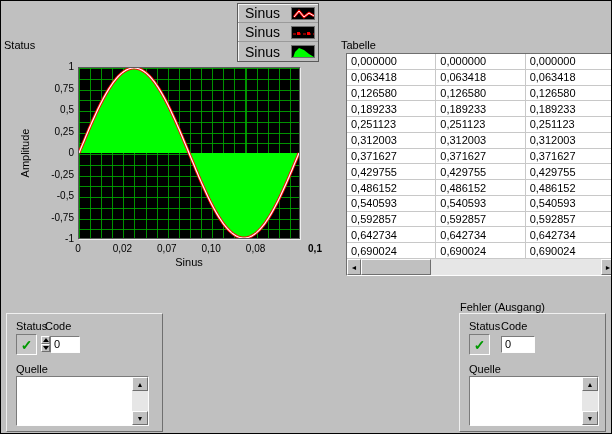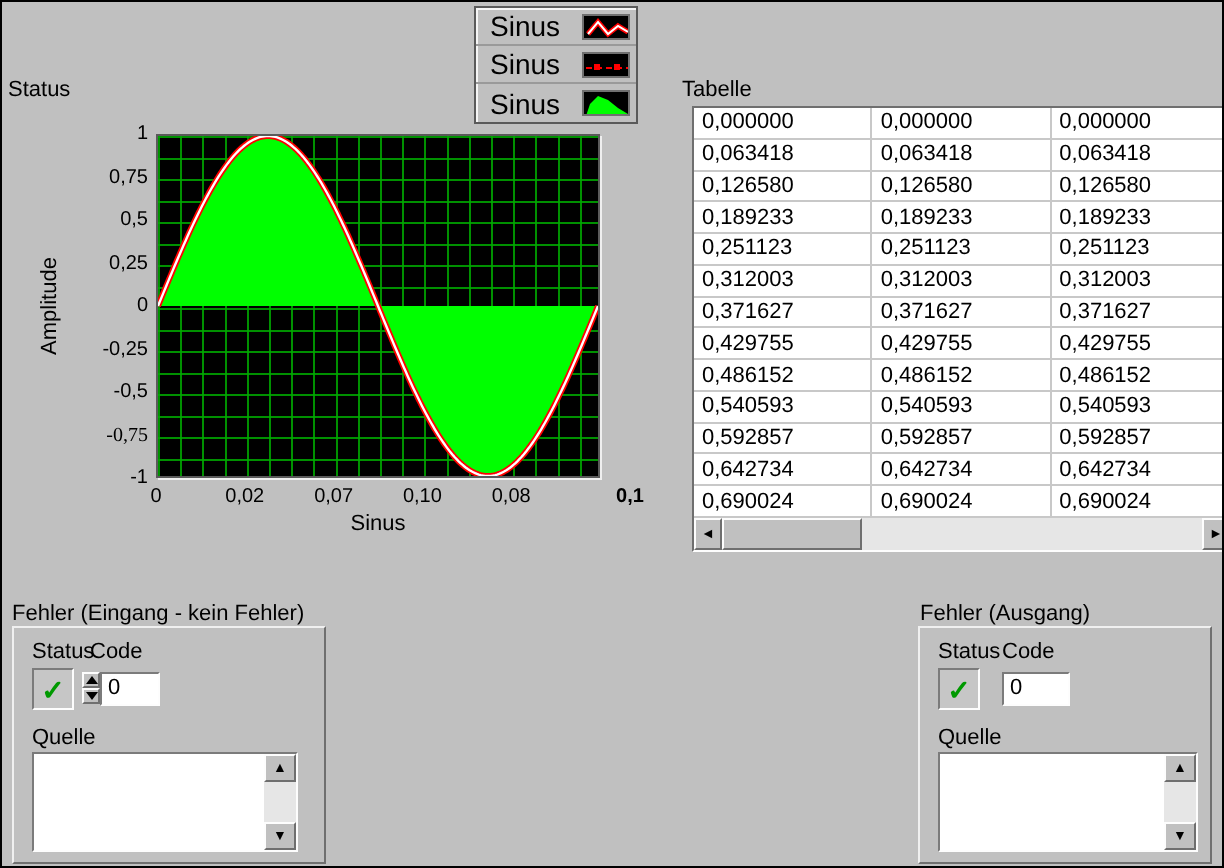--- a/index.html
+++ b/index.html
@@ -104,21 +104,21 @@
   <div id="graph">
     <div id="ylabel">Amplitude</div>
     <div id="yticks">
         <span style="top: 0px;">1</span>
         <span style="top: 21.5px;">0,75</span>
         <span style="top: 43px;">0,5</span>
         <span style="top: 64.5px;">0,25</span>
         <span style="top: 86px;">0</span>
         <span style="top: 107.5px;">-0,25</span>
         <span style="top: 129px;">-0,5</span>
-        <span style="top: 150.5px; font-family: Liberation Serif, serif;">-0,75</span>
+        <span style="top: 150.5px;">-0,75</span>
         <span style="top: 172px;">-1</span>
       </div>
     <div id="plot">
       <svg viewBox="0 0 222 172" preserveAspectRatio="none">
         <polygon id="sine-fill" points="0,86.00 0.00,86.00 0.92,83.75 1.85,81.50 2.78,79.25 3.70,77.01 4.63,74.77 5.55,72.55 6.48,70.33 7.40,68.12 8.32,65.92 9.25,63.74 10.17,61.57 11.10,59.42 12.03,57.29 12.95,55.18 13.88,53.09 14.80,51.02 15.72,48.98 16.65,46.96 17.57,44.96 18.50,43.00 19.42,41.07 20.35,39.16 21.28,37.29 22.20,35.45 23.13,33.65 24.05,31.88 24.98,30.15 25.90,28.45 26.82,26.80 27.75,25.19 28.68,23.62 29.60,22.09 30.53,20.61 31.45,19.17 32.38,17.77 33.30,16.42 34.23,15.13 35.15,13.87 36.08,12.67 37.00,11.52 37.93,10.42 38.85,9.37 39.77,8.38 40.70,7.44 41.63,6.55 42.55,5.71 43.48,4.93 44.40,4.21 45.32,3.54 46.25,2.93 47.17,2.38 48.10,1.88 49.02,1.44 49.95,1.06 50.88,0.74 51.80,0.47 52.72,0.27 53.65,0.12 54.57,0.03 55.50,0.00 56.42,0.03 57.35,0.12 58.28,0.27 59.20,0.47 60.12,0.74 61.05,1.06 61.98,1.44 62.90,1.88 63.82,2.38 64.75,2.93 65.67,3.54 66.60,4.21 67.52,4.93 68.45,5.71 69.38,6.55 70.30,7.44 71.23,8.38 72.15,9.37 73.08,10.42 74.00,11.52 74.93,12.67 75.85,13.87 76.77,15.13 77.70,16.42 78.63,17.77 79.55,19.17 80.47,20.61 81.40,22.09 82.33,23.62 83.25,25.19 84.17,26.80 85.10,28.45 86.03,30.15 86.95,31.88 87.88,33.65 88.80,35.45 89.73,37.29 90.65,39.16 91.57,41.07 92.50,43.00 93.42,44.96 94.35,46.96 95.27,48.98 96.20,51.02 97.13,53.09 98.05,55.18 98.98,57.29 99.90,59.42 100.83,61.57 101.75,63.74 102.68,65.92 103.60,68.12 104.52,70.33 105.45,72.55 106.38,74.77 107.30,77.01 108.22,79.25 109.15,81.50 110.08,83.75 111.00,86.00 111.92,88.25 112.85,90.50 113.77,92.75 114.70,94.99 115.63,97.23 116.55,99.45 117.48,101.67 118.40,103.88 119.32,106.08 120.25,108.26 121.17,110.43 122.10,112.58 123.03,114.71 123.95,116.82 124.88,118.91 125.80,120.98 126.72,123.02 127.65,125.04 128.58,127.04 129.50,129.00 130.43,130.93 131.35,132.84 132.28,134.71 133.20,136.55 134.13,138.35 135.05,140.12 135.98,141.85 136.90,143.55 137.83,145.20 138.75,146.81 139.67,148.38 140.60,149.91 141.52,151.39 142.45,152.83 143.38,154.23 144.30,155.58 145.22,156.87 146.15,158.13 147.07,159.33 148.00,160.48 148.92,161.58 149.85,162.63 150.78,163.62 151.70,164.56 152.63,165.45 153.55,166.29 154.47,167.07 155.40,167.79 156.33,168.46 157.25,169.07 158.18,169.62 159.10,170.12 160.03,170.56 160.95,170.94 161.88,171.26 162.80,171.53 163.73,171.73 164.65,171.88 165.58,171.97 166.50,172.00 167.42,171.97 168.35,171.88 169.27,171.73 170.20,171.53 171.13,171.26 172.05,170.94 172.97,170.56 173.90,170.12 174.82,169.62 175.75,169.07 176.67,168.46 177.60,167.79 178.53,167.07 179.45,166.29 180.38,165.45 181.30,164.56 182.22,163.62 183.15,162.63 184.08,161.58 185.00,160.48 185.93,159.33 186.85,158.13 187.78,156.87 188.70,155.58 189.63,154.23 190.55,152.83 191.48,151.39 192.40,149.91 193.33,148.38 194.25,146.81 195.17,145.20 196.10,143.55 197.02,141.85 197.95,140.12 198.88,138.35 199.80,136.55 200.72,134.71 201.65,132.84 202.57,130.93 203.50,129.00 204.42,127.04 205.35,125.04 206.28,123.02 207.20,120.98 208.13,118.91 209.05,116.82 209.97,114.71 210.90,112.58 211.83,110.43 212.75,108.26 213.68,106.08 214.60,103.88 215.53,101.67 216.45,99.45 217.38,97.23 218.30,94.99 219.23,92.75 220.15,90.50 221.08,88.25 222.00,86.00 222,86.00" fill="#00ff00"></polygon>
         <polyline id="sine-edge" fill="none" stroke-width="3" points="0.00,86.00 0.92,83.75 1.85,81.50 2.78,79.25 3.70,77.01 4.63,74.77 5.55,72.55 6.48,70.33 7.40,68.12 8.32,65.92 9.25,63.74 10.17,61.57 11.10,59.42 12.03,57.29 12.95,55.18 13.88,53.09 14.80,51.02 15.72,48.98 16.65,46.96 17.57,44.96 18.50,43.00 19.42,41.07 20.35,39.16 21.28,37.29 22.20,35.45 23.13,33.65 24.05,31.88 24.98,30.15 25.90,28.45 26.82,26.80 27.75,25.19 28.68,23.62 29.60,22.09 30.53,20.61 31.45,19.17 32.38,17.77 33.30,16.42 34.23,15.13 35.15,13.87 36.08,12.67 37.00,11.52 37.93,10.42 38.85,9.37 39.77,8.38 40.70,7.44 41.63,6.55 42.55,5.71 43.48,4.93 44.40,4.21 45.32,3.54 46.25,2.93 47.17,2.38 48.10,1.88 49.02,1.44 49.95,1.06 50.88,0.74 51.80,0.47 52.72,0.27 53.65,0.12 54.57,0.03 55.50,0.00 56.42,0.03 57.35,0.12 58.28,0.27 59.20,0.47 60.12,0.74 61.05,1.06 61.98,1.44 62.90,1.88 63.82,2.38 64.75,2.93 65.67,3.54 66.60,4.21 67.52,4.93 68.45,5.71 69.38,6.55 70.30,7.44 71.23,8.38 72.15,9.37 73.08,10.42 74.00,11.52 74.93,12.67 75.85,13.87 76.77,15.13 77.70,16.42 78.63,17.77 79.55,19.17 80.47,20.61 81.40,22.09 82.33,23.62 83.25,25.19 84.17,26.80 85.10,28.45 86.03,30.15 86.95,31.88 87.88,33.65 88.80,35.45 89.73,37.29 90.65,39.16 91.57,41.07 92.50,43.00 93.42,44.96 94.35,46.96 95.27,48.98 96.20,51.02 97.13,53.09 98.05,55.18 98.98,57.29 99.90,59.42 100.83,61.57 101.75,63.74 102.68,65.92 103.60,68.12 104.52,70.33 105.45,72.55 106.38,74.77 107.30,77.01 108.22,79.25 109.15,81.50 110.08,83.75 111.00,86.00 111.92,88.25 112.85,90.50 113.77,92.75 114.70,94.99 115.63,97.23 116.55,99.45 117.48,101.67 118.40,103.88 119.32,106.08 120.25,108.26 121.17,110.43 122.10,112.58 123.03,114.71 123.95,116.82 124.88,118.91 125.80,120.98 126.72,123.02 127.65,125.04 128.58,127.04 129.50,129.00 130.43,130.93 131.35,132.84 132.28,134.71 133.20,136.55 134.13,138.35 135.05,140.12 135.98,141.85 136.90,143.55 137.83,145.20 138.75,146.81 139.67,148.38 140.60,149.91 141.52,151.39 142.45,152.83 143.38,154.23 144.30,155.58 145.22,156.87 146.15,158.13 147.07,159.33 148.00,160.48 148.92,161.58 149.85,162.63 150.78,163.62 151.70,164.56 152.63,165.45 153.55,166.29 154.47,167.07 155.40,167.79 156.33,168.46 157.25,169.07 158.18,169.62 159.10,170.12 160.03,170.56 160.95,170.94 161.88,171.26 162.80,171.53 163.73,171.73 164.65,171.88 165.58,171.97 166.50,172.00 167.42,171.97 168.35,171.88 169.27,171.73 170.20,171.53 171.13,171.26 172.05,170.94 172.97,170.56 173.90,170.12 174.82,169.62 175.75,169.07 176.67,168.46 177.60,167.79 178.53,167.07 179.45,166.29 180.38,165.45 181.30,164.56 182.22,163.62 183.15,162.63 184.08,161.58 185.00,160.48 185.93,159.33 186.85,158.13 187.78,156.87 188.70,155.58 189.63,154.23 190.55,152.83 191.48,151.39 192.40,149.91 193.33,148.38 194.25,146.81 195.17,145.20 196.10,143.55 197.02,141.85 197.95,140.12 198.88,138.35 199.80,136.55 200.72,134.71 201.65,132.84 202.57,130.93 203.50,129.00 204.42,127.04 205.35,125.04 206.28,123.02 207.20,120.98 208.13,118.91 209.05,116.82 209.97,114.71 210.90,112.58 211.83,110.43 212.75,108.26 213.68,106.08 214.60,103.88 215.53,101.67 216.45,99.45 217.38,97.23 218.30,94.99 219.23,92.75 220.15,90.50 221.08,88.25 222.00,86.00" stroke="#ff0000"></polyline>
         <polyline id="sine-line" fill="none" stroke-width="1.2" points="0.00,86.00 0.92,83.75 1.85,81.50 2.78,79.25 3.70,77.01 4.63,74.77 5.55,72.55 6.48,70.33 7.40,68.12 8.32,65.92 9.25,63.74 10.17,61.57 11.10,59.42 12.03,57.29 12.95,55.18 13.88,53.09 14.80,51.02 15.72,48.98 16.65,46.96 17.57,44.96 18.50,43.00 19.42,41.07 20.35,39.16 21.28,37.29 22.20,35.45 23.13,33.65 24.05,31.88 24.98,30.15 25.90,28.45 26.82,26.80 27.75,25.19 28.68,23.62 29.60,22.09 30.53,20.61 31.45,19.17 32.38,17.77 33.30,16.42 34.23,15.13 35.15,13.87 36.08,12.67 37.00,11.52 37.93,10.42 38.85,9.37 39.77,8.38 40.70,7.44 41.63,6.55 42.55,5.71 43.48,4.93 44.40,4.21 45.32,3.54 46.25,2.93 47.17,2.38 48.10,1.88 49.02,1.44 49.95,1.06 50.88,0.74 51.80,0.47 52.72,0.27 53.65,0.12 54.57,0.03 55.50,0.00 56.42,0.03 57.35,0.12 58.28,0.27 59.20,0.47 60.12,0.74 61.05,1.06 61.98,1.44 62.90,1.88 63.82,2.38 64.75,2.93 65.67,3.54 66.60,4.21 67.52,4.93 68.45,5.71 69.38,6.55 70.30,7.44 71.23,8.38 72.15,9.37 73.08,10.42 74.00,11.52 74.93,12.67 75.85,13.87 76.77,15.13 77.70,16.42 78.63,17.77 79.55,19.17 80.47,20.61 81.40,22.09 82.33,23.62 83.25,25.19 84.17,26.80 85.10,28.45 86.03,30.15 86.95,31.88 87.88,33.65 88.80,35.45 89.73,37.29 90.65,39.16 91.57,41.07 92.50,43.00 93.42,44.96 94.35,46.96 95.27,48.98 96.20,51.02 97.13,53.09 98.05,55.18 98.98,57.29 99.90,59.42 100.83,61.57 101.75,63.74 102.68,65.92 103.60,68.12 104.52,70.33 105.45,72.55 106.38,74.77 107.30,77.01 108.22,79.25 109.15,81.50 110.08,83.75 111.00,86.00 111.92,88.25 112.85,90.50 113.77,92.75 114.70,94.99 115.63,97.23 116.55,99.45 117.48,101.67 118.40,103.88 119.32,106.08 120.25,108.26 121.17,110.43 122.10,112.58 123.03,114.71 123.95,116.82 124.88,118.91 125.80,120.98 126.72,123.02 127.65,125.04 128.58,127.04 129.50,129.00 130.43,130.93 131.35,132.84 132.28,134.71 133.20,136.55 134.13,138.35 135.05,140.12 135.98,141.85 136.90,143.55 137.83,145.20 138.75,146.81 139.67,148.38 140.60,149.91 141.52,151.39 142.45,152.83 143.38,154.23 144.30,155.58 145.22,156.87 146.15,158.13 147.07,159.33 148.00,160.48 148.92,161.58 149.85,162.63 150.78,163.62 151.70,164.56 152.63,165.45 153.55,166.29 154.47,167.07 155.40,167.79 156.33,168.46 157.25,169.07 158.18,169.62 159.10,170.12 160.03,170.56 160.95,170.94 161.88,171.26 162.80,171.53 163.73,171.73 164.65,171.88 165.58,171.97 166.50,172.00 167.42,171.97 168.35,171.88 169.27,171.73 170.20,171.53 171.13,171.26 172.05,170.94 172.97,170.56 173.90,170.12 174.82,169.62 175.75,169.07 176.67,168.46 177.60,167.79 178.53,167.07 179.45,166.29 180.38,165.45 181.30,164.56 182.22,163.62 183.15,162.63 184.08,161.58 185.00,160.48 185.93,159.33 186.85,158.13 187.78,156.87 188.70,155.58 189.63,154.23 190.55,152.83 191.48,151.39 192.40,149.91 193.33,148.38 194.25,146.81 195.17,145.20 196.10,143.55 197.02,141.85 197.95,140.12 198.88,138.35 199.80,136.55 200.72,134.71 201.65,132.84 202.57,130.93 203.50,129.00 204.42,127.04 205.35,125.04 206.28,123.02 207.20,120.98 208.13,118.91 209.05,116.82 209.97,114.71 210.90,112.58 211.83,110.43 212.75,108.26 213.68,106.08 214.60,103.88 215.53,101.67 216.45,99.45 217.38,97.23 218.30,94.99 219.23,92.75 220.15,90.50 221.08,88.25 222.00,86.00" stroke="#ffffff"></polyline>
       </svg>
     </div>
     <div id="xticks">
@@ -181,21 +181,20 @@
       <div class="sbtn v" style="bottom:0;">▼</div>
     </div>
     <div class="hscroll">
       <div class="sbtn h" style="left:0;">◄</div>
       <div class="sthumb" style="left:14px;top:0;width:70px;height:16px;"></div>
       <div class="sbtn h" style="right:0;">►</div>
     </div>
     <div class="corner"></div>
   </div>
 
-  <span class="lbl" style="left:5px;top:300px;">Fehler (Eingang - kein Fehler)</span>
   <div class="cluster" style="left:5px;top:312px;width:157px;height:119px;">
     <span class="clabel" style="left:9px;top:6px;">Status</span>
     <span class="clabel" style="left:38px;top:6px;">Code</span>
     <div class="ledbox" style="left:9px;top:20px;">
       <span class="check">✓</span>
     </div>
     <div class="spinner" style="left:34px;top:22px;">
       <div class="spinbtn">
           <div class="tri-up"></div>
         </div>

